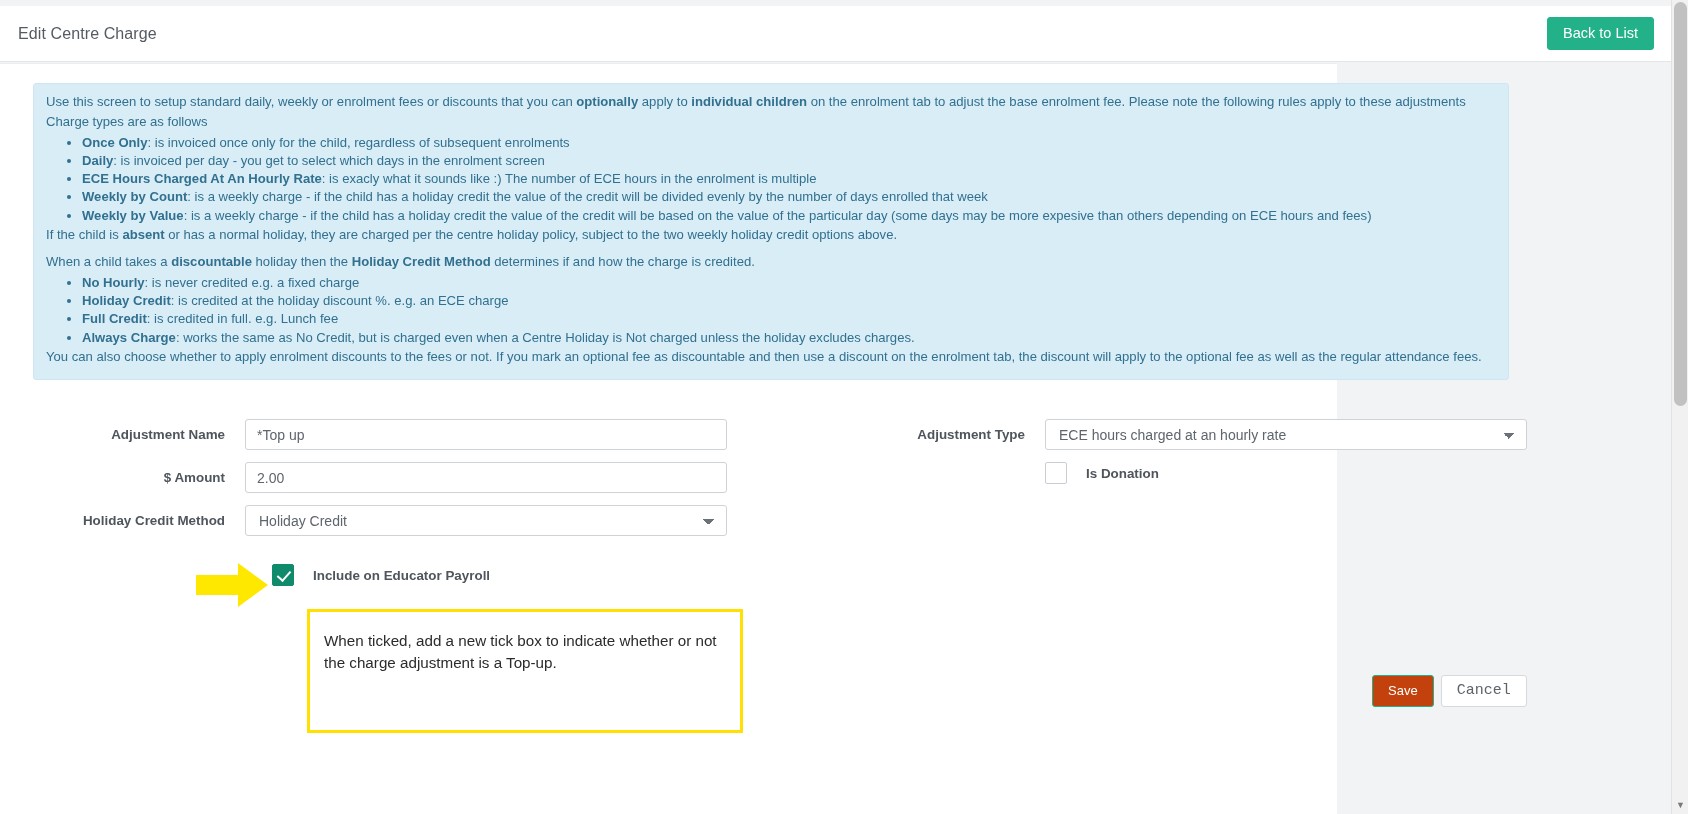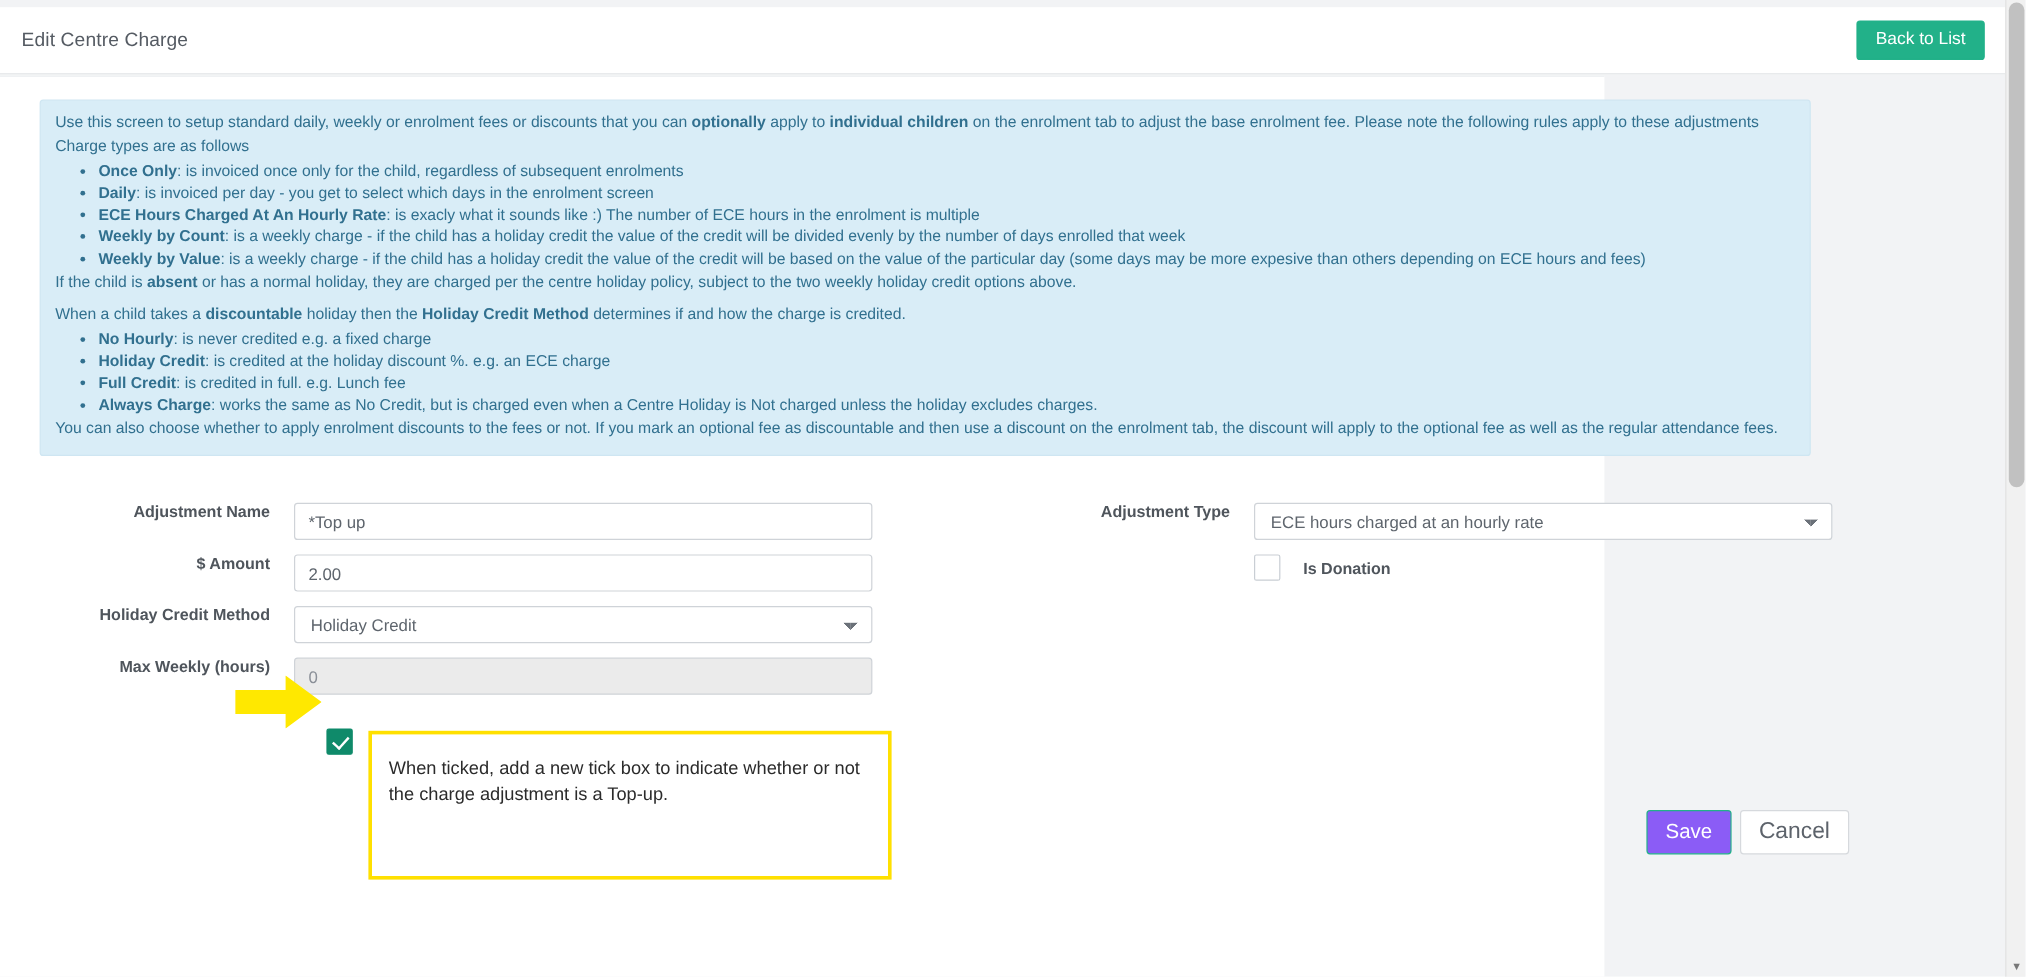--- a/index.html
+++ b/index.html
@@ -81,20 +81,21 @@
   .form {
     position: absolute;
     left: 0; top: 355px;
     width: 1671px;
   }
   .col-left  { position: absolute; left: 0;   top: 0; width: 800px; }
   .col-right { position: absolute; left: 800px; top: 0; width: 800px; }
 
   .frow {
     display: flex;
+    align-items: center;
     margin-bottom: 12px;
   }
   .flabel {
     width: 245px;
     text-align: right;
     padding-right: 20px;
     font-size: 13.4px;
     font-weight: bold;
     color: #4f555c;
   }
@@ -176,38 +177,38 @@
   }
 
   
   .actions {
     position: absolute;
     left: 1372px; top: 611px;
     display: flex;
     gap: 7px;
   }
   .btn-save {
-    background: #8b5cf6;
+    background: #c2410c;
     border: 1px solid #22b189;
     color: #fff;
     border-radius: 3px;
-    font-size: 17px;
+    font-size: 13px;
     padding: 6px 15px 7px;
     cursor: pointer;
     font-family: "Liberation Sans", sans-serif;
   }
   .btn-cancel {
     background: #ffffff;
     border: 1px solid #d6d9dd;
     color: #5d636b;
     border-radius: 3px;
-    font-size: 19px;
+    font-size: 15px;
     padding: 6px 15px 7px;
     cursor: pointer;
-    font-family: Liberation Sans, sans-serif;
+    font-family: Liberation Mono, monospace;
   }
 
   
   .callout {
     position: absolute;
     left: 307px; top: 609px;
     width: 436px; height: 124px;
     border: 3px solid #ffe000;
     background: #ffffff;
     padding: 18px 14px;
@@ -306,26 +307,20 @@
           </div>
         </div>
 
         <div class="frow">
           <div class="flabel">Holiday Credit Method</div>
           <div class="fctrl">
             <select class="select"><option>Holiday Credit</option><option>No Credit</option><option>Full Credit</option><option>Always Charge</option></select>
           </div>
         </div>
 
-        <div class="frow">
-          <div class="flabel">Max Weekly (hours)</div>
-          <div class="fctrl">
-            <input class="input readonly" type="text" readonly="" value="0" style="">
-          </div>
-        </div>
 
         <div class="payroll-row">
           <span class="cbox checked"></span>
           <span class="cblabel">Include on Educator Payroll</span>
         </div>
 
       </div>
 
       <div class="col-right">
 

